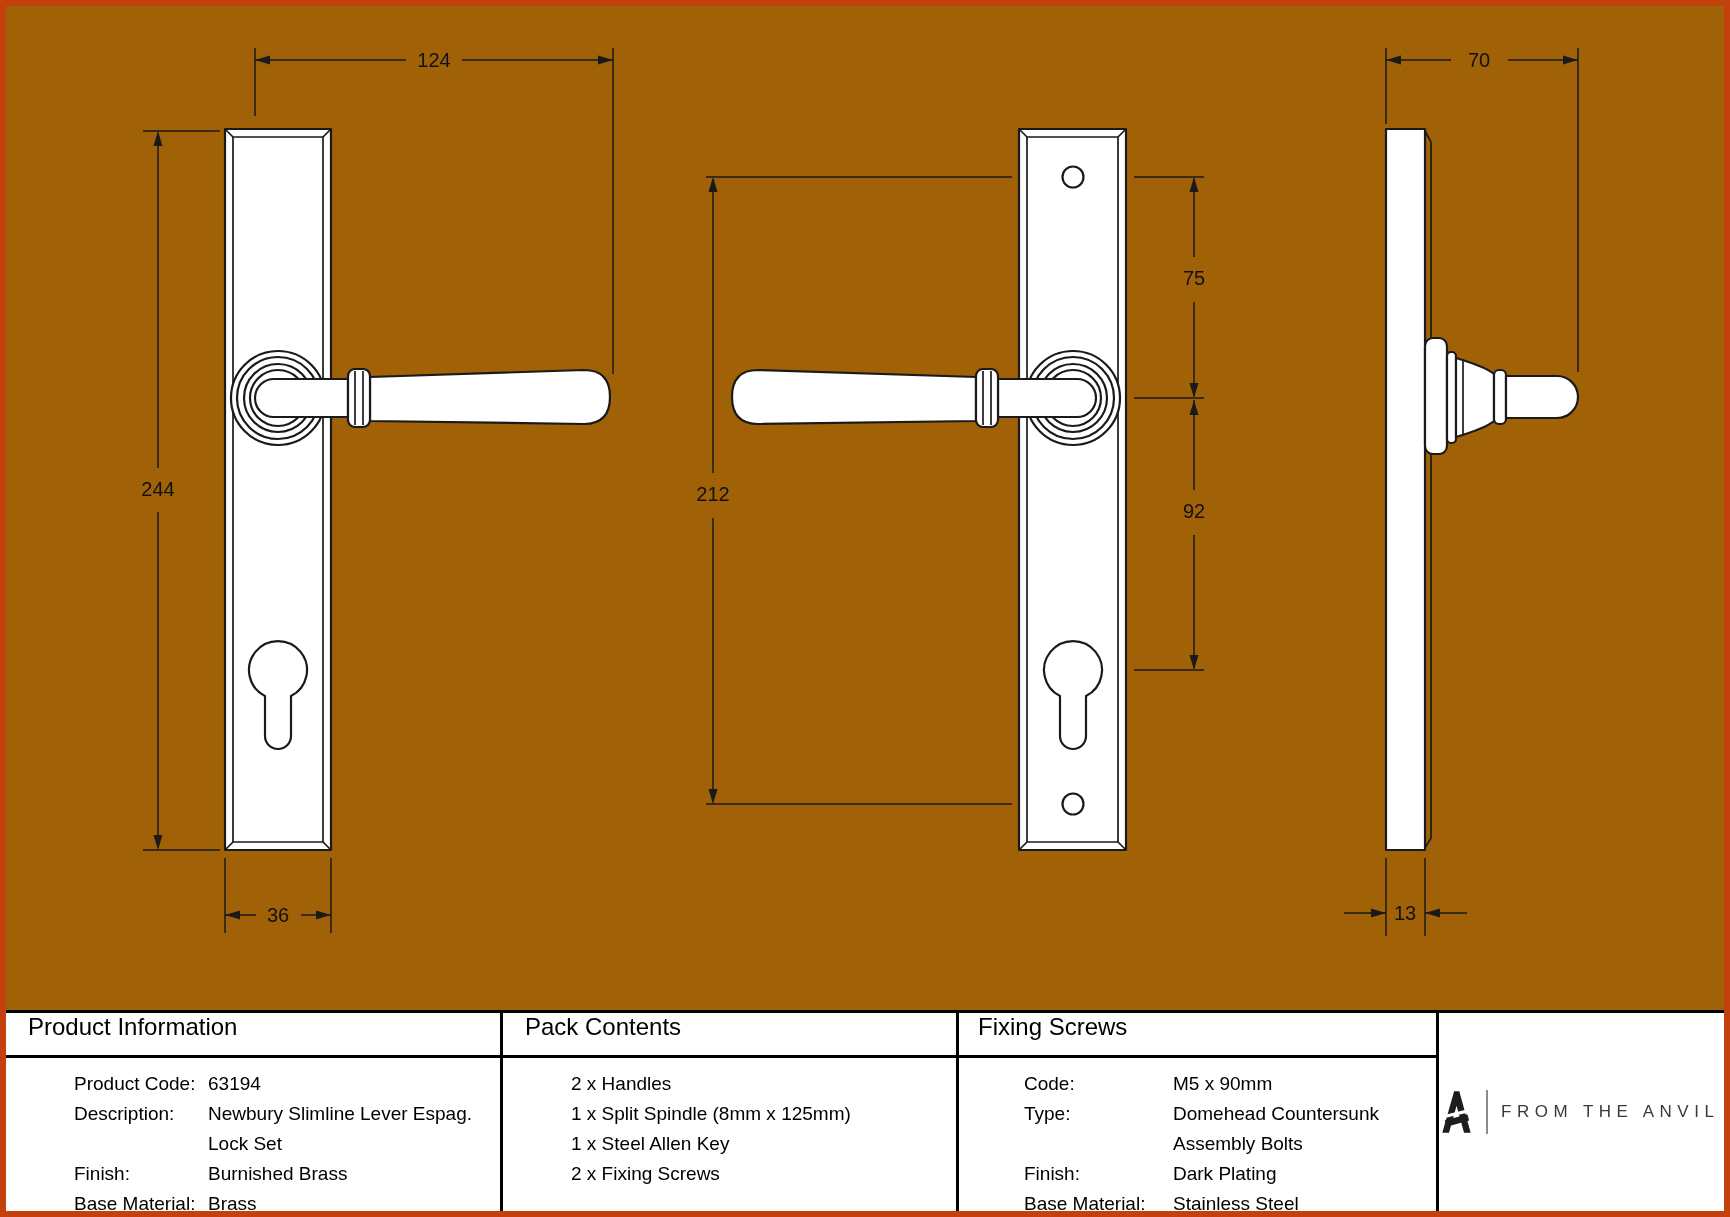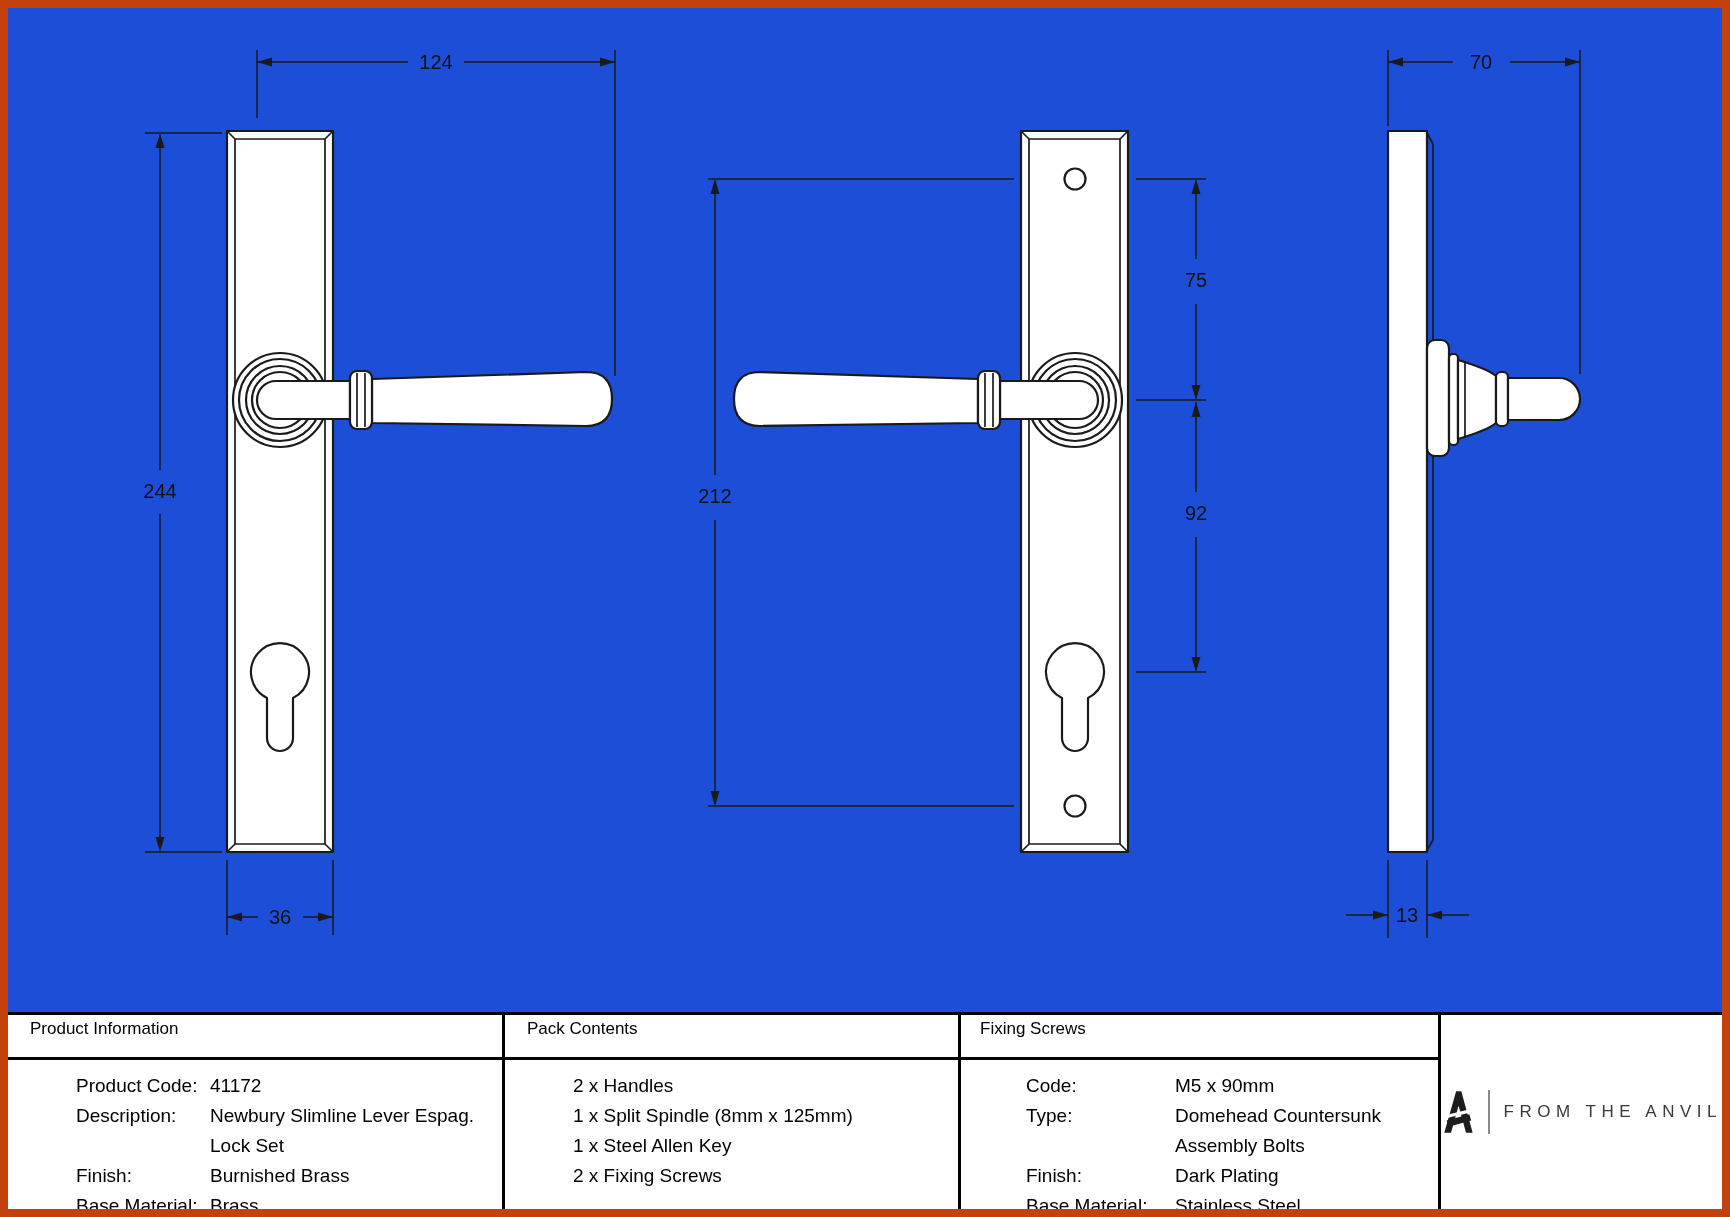--- a/index.html
+++ b/index.html
@@ -1,20 +1,20 @@
 <!DOCTYPE html>
 <html><head>
 <meta charset="utf-8">
 <style>
   html,body{margin:0;padding:0;background:#e8e8e8;}
   .page{
     position:relative;
     width:1730px;height:1217px;
-    background:#1d4ed8;
-    border:8px solid #c2410c;
+    background:#a16207;
+    border:6px solid #c2410c;
     box-sizing:border-box;
     font-family:"Liberation Sans", sans-serif;
     color:#000;
     overflow:hidden;
   }
   svg text{font-family:"Liberation Sans", sans-serif;}
   .drawing{position:absolute;left:0;top:0;}
 
   
   .outline{fill:#fff;stroke:#1a1a1a;stroke-width:2.2;stroke-linejoin:round;}
@@ -35,36 +35,36 @@
   
   .spec-table{
     position:absolute;left:0;right:0;top:1004px;bottom:0;
     border-top:3px solid #000;background:#fff;
   }
   .vdiv{position:absolute;top:0;bottom:0;width:3px;background:#000;}
   .vd1{left:494px}.vd2{left:950px}.vd3{left:1430px}
   .hline-header{position:absolute;left:0;width:1430px;top:42px;height:3px;background:#000;}
   .th{
     position:absolute;top:0;height:28px;display:flex;align-items:center;
-    font-size:17px;white-space:nowrap;
+    font-size:24px;white-space:nowrap;
   }
   .th1{left:22px}.th2{left:519px}.th3{left:972px}
   .cellbody{position:absolute;top:56px;font-size:19px;line-height:30px;margin-left:46px;}
   .cb1{left:22px;width:455px}
   .cb2{left:519px;width:415px}
   .cb3{left:972px;width:440px}
   .kv{display:flex;}
   .kv .k{flex:0 0 134px;}
   .cb3 .kv .k{flex:0 0 149px;}
   .kv .v, .li{white-space:nowrap;}
 
   
   .brand-cell{
     position:absolute;left:1433px;right:0;top:0;bottom:0;
-    display:flex;align-items:center;justify-content:space-between;gap:13px;
+    display:flex;align-items:center;justify-content:flex-start;gap:13px;
   }
   .brand-sep{width:2px;height:44px;background:#8a8a8a;}
   .brand-text{
     font-size:17px;letter-spacing:5.5px;color:#3a3a3a;white-space:nowrap;
   }
 </style>
 </head>
 <body>
 
 <div class="page">
@@ -232,21 +232,21 @@
     <div class="vdiv vd3"></div>
     <div class="hline-header"></div>
 
     <div class="th th1">Product Information</div>
     <div class="th th2">Pack Contents</div>
     <div class="th th3">Fixing Screws</div>
 
     <div class="cellbody cb1">
       <div class="kv">
         <span class="k">Product Code:</span>
-        <span class="v">41172</span>
+        <span class="v">63194</span>
       </div>
       <div class="kv">
         <span class="k">Description:</span>
         <span class="v">Newbury Slimline Lever Espag.</span>
       </div>
       <div class="kv">
         <span class="k"></span>
         <span class="v">Lock Set</span>
       </div>
       <div class="kv">

